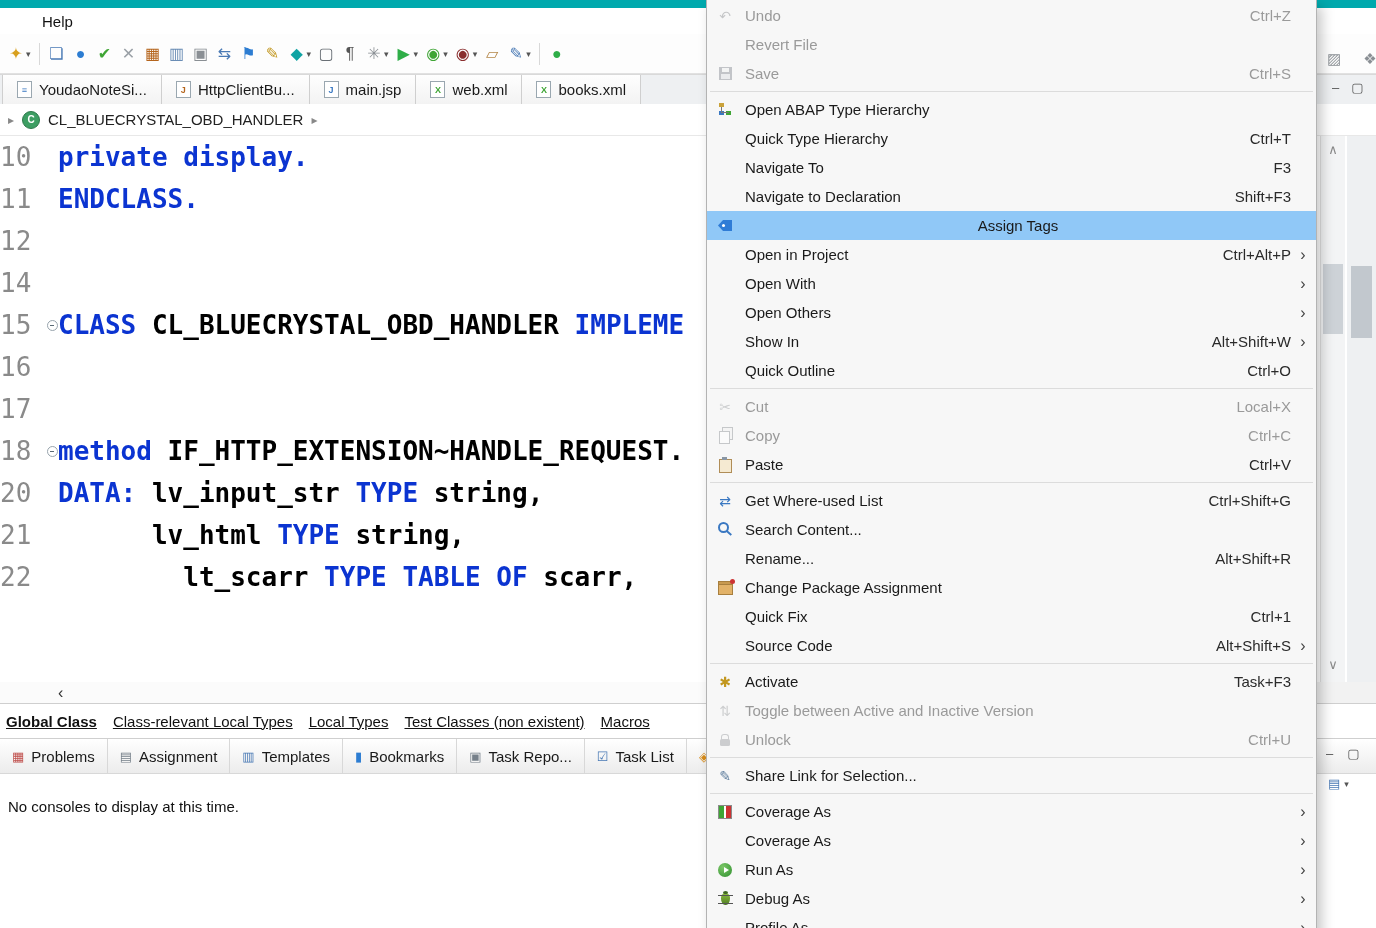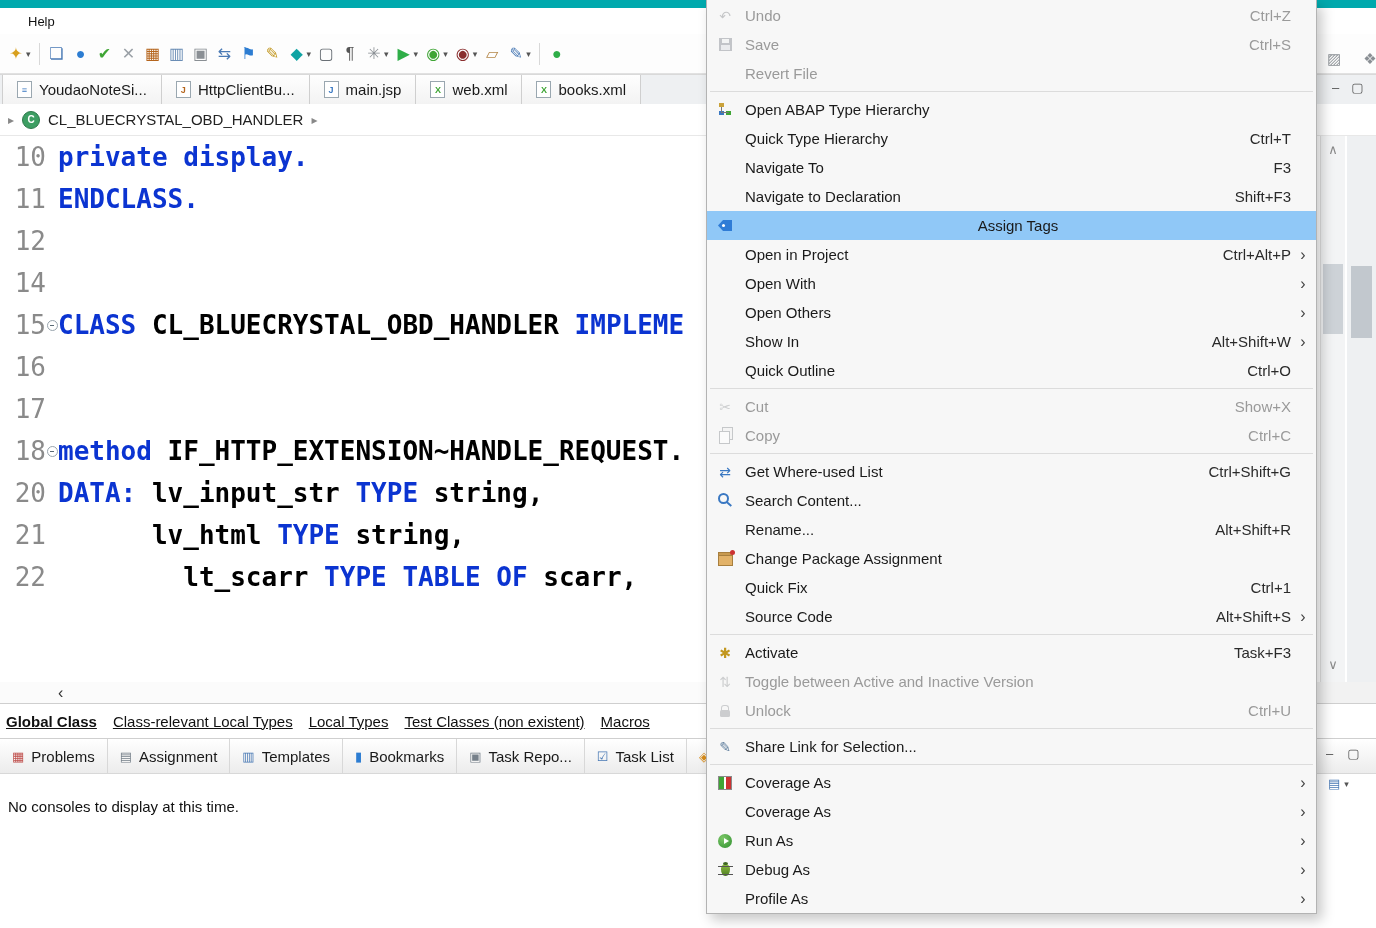--- a/index.html
+++ b/index.html
@@ -2,21 +2,21 @@
 <html style="--accent: #00a9ad; --highlight: #90c8f7; --keyword: #0b34d1;"><head>
 <meta charset="utf-8">
 <style>
   html,body{margin:0;padding:0;}
   #app{position:relative;width:1376px;height:928px;overflow:hidden;background:#f2f2f2;
        font-family:"Liberation Sans",sans-serif;-webkit-user-select:none;}
 
   
   .titlebar{position:absolute;left:0;top:0;width:100%;height:8px;background:var(--accent,#00a9ad);}
   .menubar{position:absolute;left:0;top:8px;width:100%;height:26px;background:#fff;display:flex;align-items:center;}
-  .mlabel{font-size:13px;color:#111;margin-left:22px;padding:2px 6px;}
+  .mlabel{font-size:15px;color:#111;margin-left:36px;padding:2px 6px;}
 
   .toolbar{position:absolute;left:0;top:34px;width:100%;height:40px;background:#fdfdfd;
            border-bottom:1px solid #e1e1e1;display:flex;align-items:center;padding-left:4px;box-sizing:border-box;}
   .tbtn{display:flex;align-items:center;height:28px;padding:0 3px;border-radius:3px;}
   .tg{font-size:16px;line-height:1;width:18px;text-align:center;}
   .tcaret{font-size:9px;color:#555;margin-left:1px;}
   .tsep{width:1px;height:22px;background:#d8d8d8;margin:0 5px;}
   .rtools{position:absolute;left:1322px;top:44px;display:flex;gap:12px;z-index:5;}
   .rtools span{font-size:15px;}
 
@@ -37,21 +37,21 @@
               border-bottom:1px solid #e8e8e8;display:flex;align-items:center;gap:8px;padding-left:8px;box-sizing:border-box;}
   .bchev{color:#888;font-size:12px;}
   .bcicon{width:16px;height:16px;border-radius:50%;background:#3d9e63;color:#fff;font-size:10px;font-weight:bold;
           display:flex;align-items:center;justify-content:center;border:1px solid #2e7a4b;flex:none;}
   .bclabel{font-size:15px;color:#222;}
 
   
   .editor{position:absolute;left:0;top:136px;width:100%;height:546px;background:#fff;
           font-family:"DejaVu Sans Mono",monospace;overflow:hidden;}
   .crow{display:flex;height:42px;line-height:42px;}
-  .ln{width:46px;text-align:right;color:#8a8a8a;font-size:26px;flex:none;}
+  .ln{width:46px;color:#8a8a8a;font-size:26px;flex:none;}
   .fold{width:12px;position:relative;flex:none;}
   .fmark{position:absolute;left:1px;top:16px;width:9px;height:9px;border:1px solid #98a4ad;border-radius:50%;background:#fff;}
   .fmark::after{content:"";position:absolute;left:2px;top:4px;width:4px;height:1px;background:#5a6a75;}
   .ctext{white-space:pre;font-size:26px;font-weight:bold;color:#000;}
   .k{color:var(--keyword,#0b34d1);}
   .p{color:#000;}
 
   .hscroll{position:absolute;left:0;top:682px;width:706px;height:21px;background:#fbfbfb;display:flex;align-items:center;}
   .hleft{margin-left:58px;font-size:16px;color:#333;line-height:1;}
 
@@ -383,33 +383,33 @@
   <div class="cmenu">
       <div class="mi disabled">
         <span class="mi-icon">
           <span class="mg" style="color: rgb(154, 160, 166);">↶</span>
         </span>
         <span class="mi-label">Undo</span>
         <span class="mi-shortcut">Ctrl+Z</span>
         <span class="mi-arrow"></span>
       </div>
       <div class="mi disabled">
+        <span class="mi-icon"></span>
+        <span class="mi-label">Revert File</span>
+        <span class="mi-shortcut"></span>
+        <span class="mi-arrow"></span>
+      </div>
+      <div class="mi disabled">
         <span class="mi-icon">
           <span class="ci ci-floppy"></span>
         </span>
         <span class="mi-label">Save</span>
         <span class="mi-shortcut">Ctrl+S</span>
         <span class="mi-arrow"></span>
       </div>
-      <div class="mi disabled">
-        <span class="mi-icon"></span>
-        <span class="mi-label">Revert File</span>
-        <span class="mi-shortcut"></span>
-        <span class="mi-arrow"></span>
-      </div>
       <div class="msep"></div>
       <div class="mi">
         <span class="mi-icon">
           <span class="ci ci-hierarchy"></span>
         </span>
         <span class="mi-label">Open ABAP Type Hierarchy</span>
         <span class="mi-shortcut"></span>
         <span class="mi-arrow"></span>
       </div>
       <div class="mi">
@@ -467,31 +467,39 @@
         <span class="mi-label">Quick Outline</span>
         <span class="mi-shortcut">Ctrl+O</span>
         <span class="mi-arrow"></span>
       </div>
       <div class="msep"></div>
       <div class="mi disabled">
         <span class="mi-icon">
           <span class="mg" style="color: rgb(168, 174, 180);">✂</span>
         </span>
         <span class="mi-label">Cut</span>
-        <span class="mi-shortcut">Show+X</span>
+        <span class="mi-shortcut">Local+X</span>
         <span class="mi-arrow"></span>
       </div>
       <div class="mi disabled">
         <span class="mi-icon">
           <span class="ci ci-copy"></span>
         </span>
         <span class="mi-label">Copy</span>
         <span class="mi-shortcut">Ctrl+C</span>
         <span class="mi-arrow"></span>
       </div>
+      <div class="mi">
+        <span class="mi-icon">
+          <span class="ci ci-paste"></span>
+        </span>
+        <span class="mi-label">Paste</span>
+        <span class="mi-shortcut">Ctrl+V</span>
+        <span class="mi-arrow"></span>
+      </div>
       <div class="msep"></div>
       <div class="mi">
         <span class="mi-icon">
           <span class="mg" style="color: rgb(58, 120, 194);">⇄</span>
         </span>
         <span class="mi-label">Get Where-used List</span>
         <span class="mi-shortcut">Ctrl+Shift+G</span>
         <span class="mi-arrow"></span>
       </div>
       <div class="mi">

